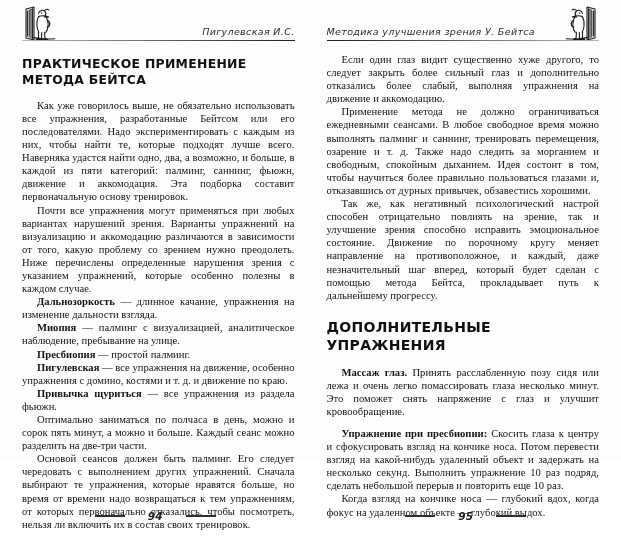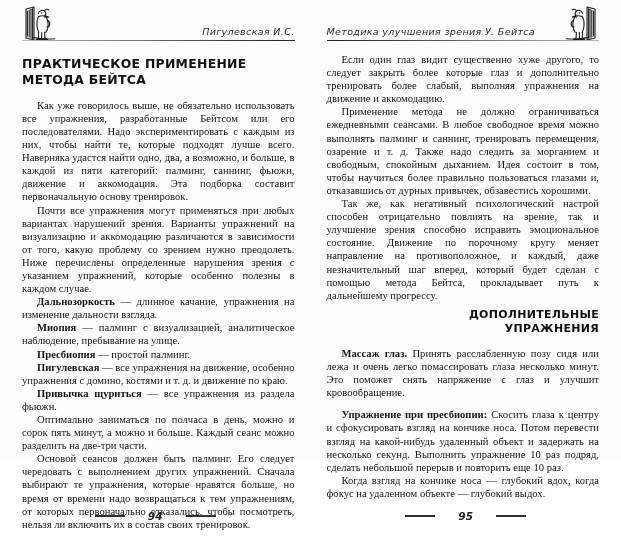--- a/index.html
+++ b/index.html
@@ -87,25 +87,25 @@
     font-size: 12.4px;
     text-align: left;
     letter-spacing: 0.3px;
     line-height: 1.28;
     margin: 12px 0 0 0;
     color: #101010;
   }
   .section-title {
     font-family: "DejaVu Sans", sans-serif;
     font-weight: bold;
-    font-size: 11px;
-    text-align: right;
+    font-size: 14px;
+    text-align: left;
     letter-spacing: 0.3px;
     line-height: 1.28;
-    margin: 6px 0 0 0;
+    margin: 17px 0 0 0;
     color: #101010;
   }
 
   
   .body {
     margin-top: 11px;
   }
   .body.tight { margin-top: 9px; }
   p.para {
     margin: 0;
@@ -233,21 +233,21 @@
     </div>
 
     <div class="runhead">
       <div class="runhead-inner">
         <div class="runhead-text">Методика улучшения зрения У. Бейтса</div>
         <div class="runhead-rule"></div>
       </div>
     </div>
 
     <div class="body tight">
-      <p class="para">Если один глаз видит существенно хуже другого, то следует закрыть более которые глаз и дополнительно тренировать более слабый, выполняя упражнения на движение и аккомодацию.</p>
+      <p class="para">Если один глаз видит существенно хуже другого, то следует закрыть более сильный глаз и дополнительно отказались более слабый, выполняя упражнения на движение и аккомодацию.</p>
       <p class="para">Применение метода не должно ограничиваться ежедневными сеансами. В любое свободное время можно выполнять палминг и саннинг, тренировать перемещения, озарение и т. д. Также надо следить за морганием и свободным, спокойным дыханием. Идея состоит в том, чтобы научиться более правильно пользоваться глазами и, отказавшись от дурных привычек, обзавестись хорошими.</p>
       <p class="para">Так же, как негативный психологический настрой способен отрицательно повлиять на зрение, так и улучшение зрения способно исправить эмоциональное состояние. Движение по порочному кругу меняет направление на противоположное, и каждый, даже незначительный шаг вперед, который будет сделан с помощью метода Бейтса, прокладывает путь к дальнейшему прогрессу.</p>
     </div>
 
     <h2 class="section-title">
       <span>ДОПОЛНИТЕЛЬНЫЕ</span><br>
       <span>УПРАЖНЕНИЯ</span>
     </h2>
 
     <div class="body">

